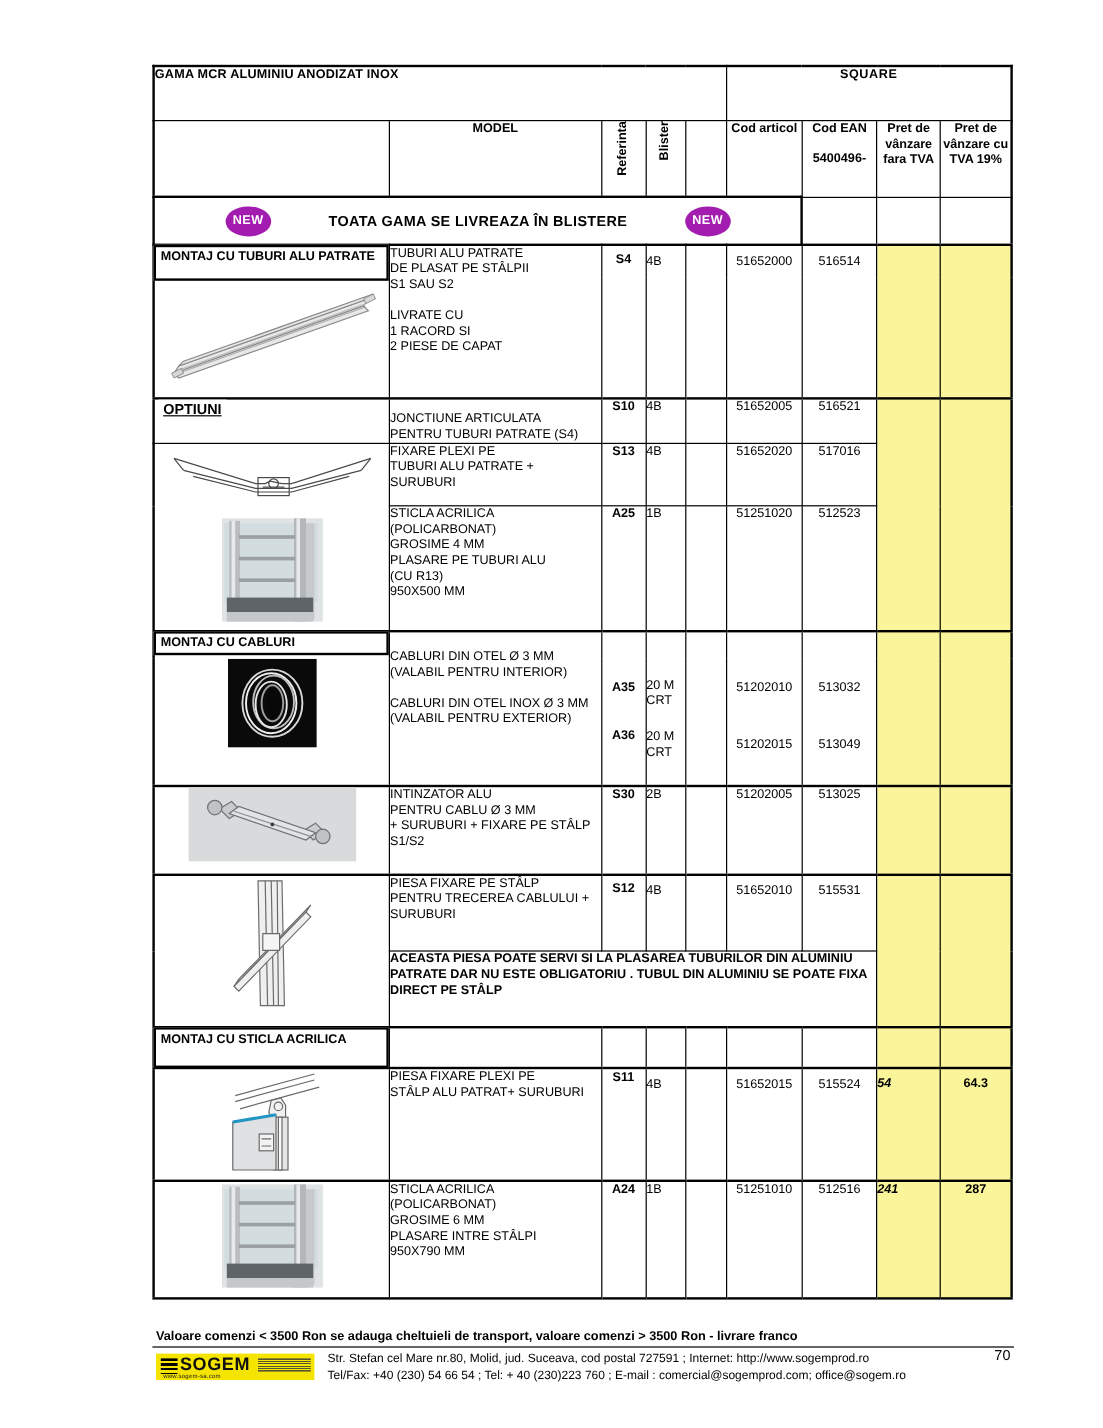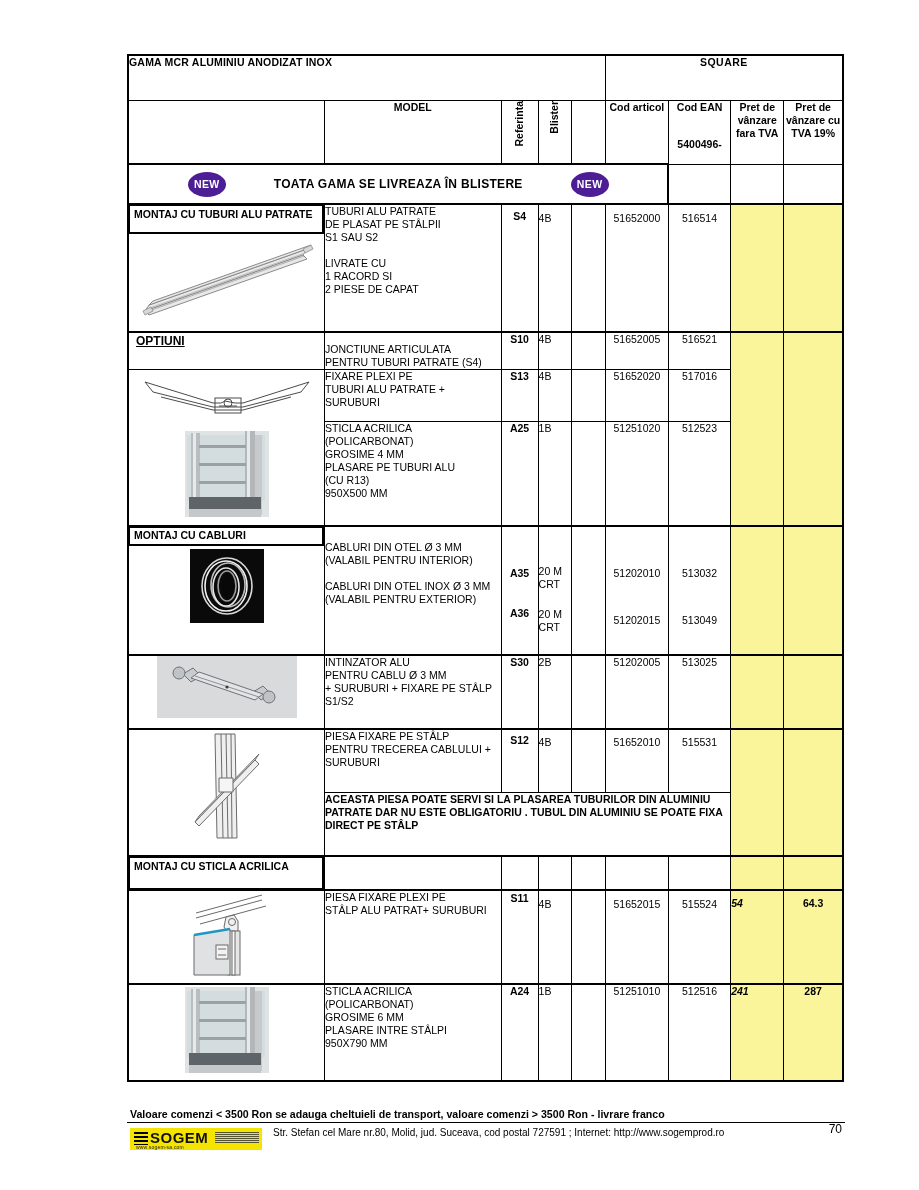--- a/index.html
+++ b/index.html
@@ -46,31 +46,31 @@
   .hd{
     text-align:center;font-weight:bold;font-size:10.5px;
     vertical-align:middle;line-height:13px;padding:2px 1px;
   }
   .hd-vert{
     writing-mode:vertical-rl;transform:rotate(180deg);
     white-space:nowrap;margin:0 auto;display:inline-block;
     font-weight:bold;font-size:10.5px;
   }
   .vcell{text-align:center;vertical-align:middle;height:62px;}
-  .ean-top{display:block;margin-bottom:24px;}
+  .ean-top{display:block;margin-bottom:12px;}
 
   
   .newband{height:38px;vertical-align:middle;position:relative;}
   .newband-inner{
     display:flex;align-items:center;justify-content:center;gap:48px;
     height:38px;
   }
   .newbadge{
     width:38px;height:25px;border-radius:50%;
-    background:#4c1d95;color:#fff;
+    background:#a21caf;color:#fff;
     font-size:10.5px;font-weight:bold;letter-spacing:.4px;
     display:flex;align-items:center;justify-content:center;
     flex:0 0 auto;
   }
   .newband-text{font-size:12px;font-weight:bold;letter-spacing:.3px;}
 
   
   .grouphead{
     position:relative;font-weight:bold;font-size:12.5px;
     line-height:14.5px;padding:0;height:30px;
@@ -526,17 +526,18 @@
 
   <div class="footer">
     <div class="logo">
       <span class="logo-bars"></span>
       <span class="logo-word">SOGEM</span>
       <span class="logo-tag"></span>
       <span class="logo-url">www.sogem-sa.com</span>
     </div>
     <div class="addr">
       <div>Str. Stefan cel Mare nr.80, Molid, jud. Suceava, cod postal 727591 ;  Internet: http://www.sogemprod.ro</div>
+      <div>Tel/Fax: +40 (230) 54 66 54 ; Tel: + 40 (230)223 760 ;  E-mail : comercial@sogemprod.com; office@sogem.ro</div>
     </div>
     <div class="pageno">70</div>
   </div>
 
 </div>
 
 </body></html>

